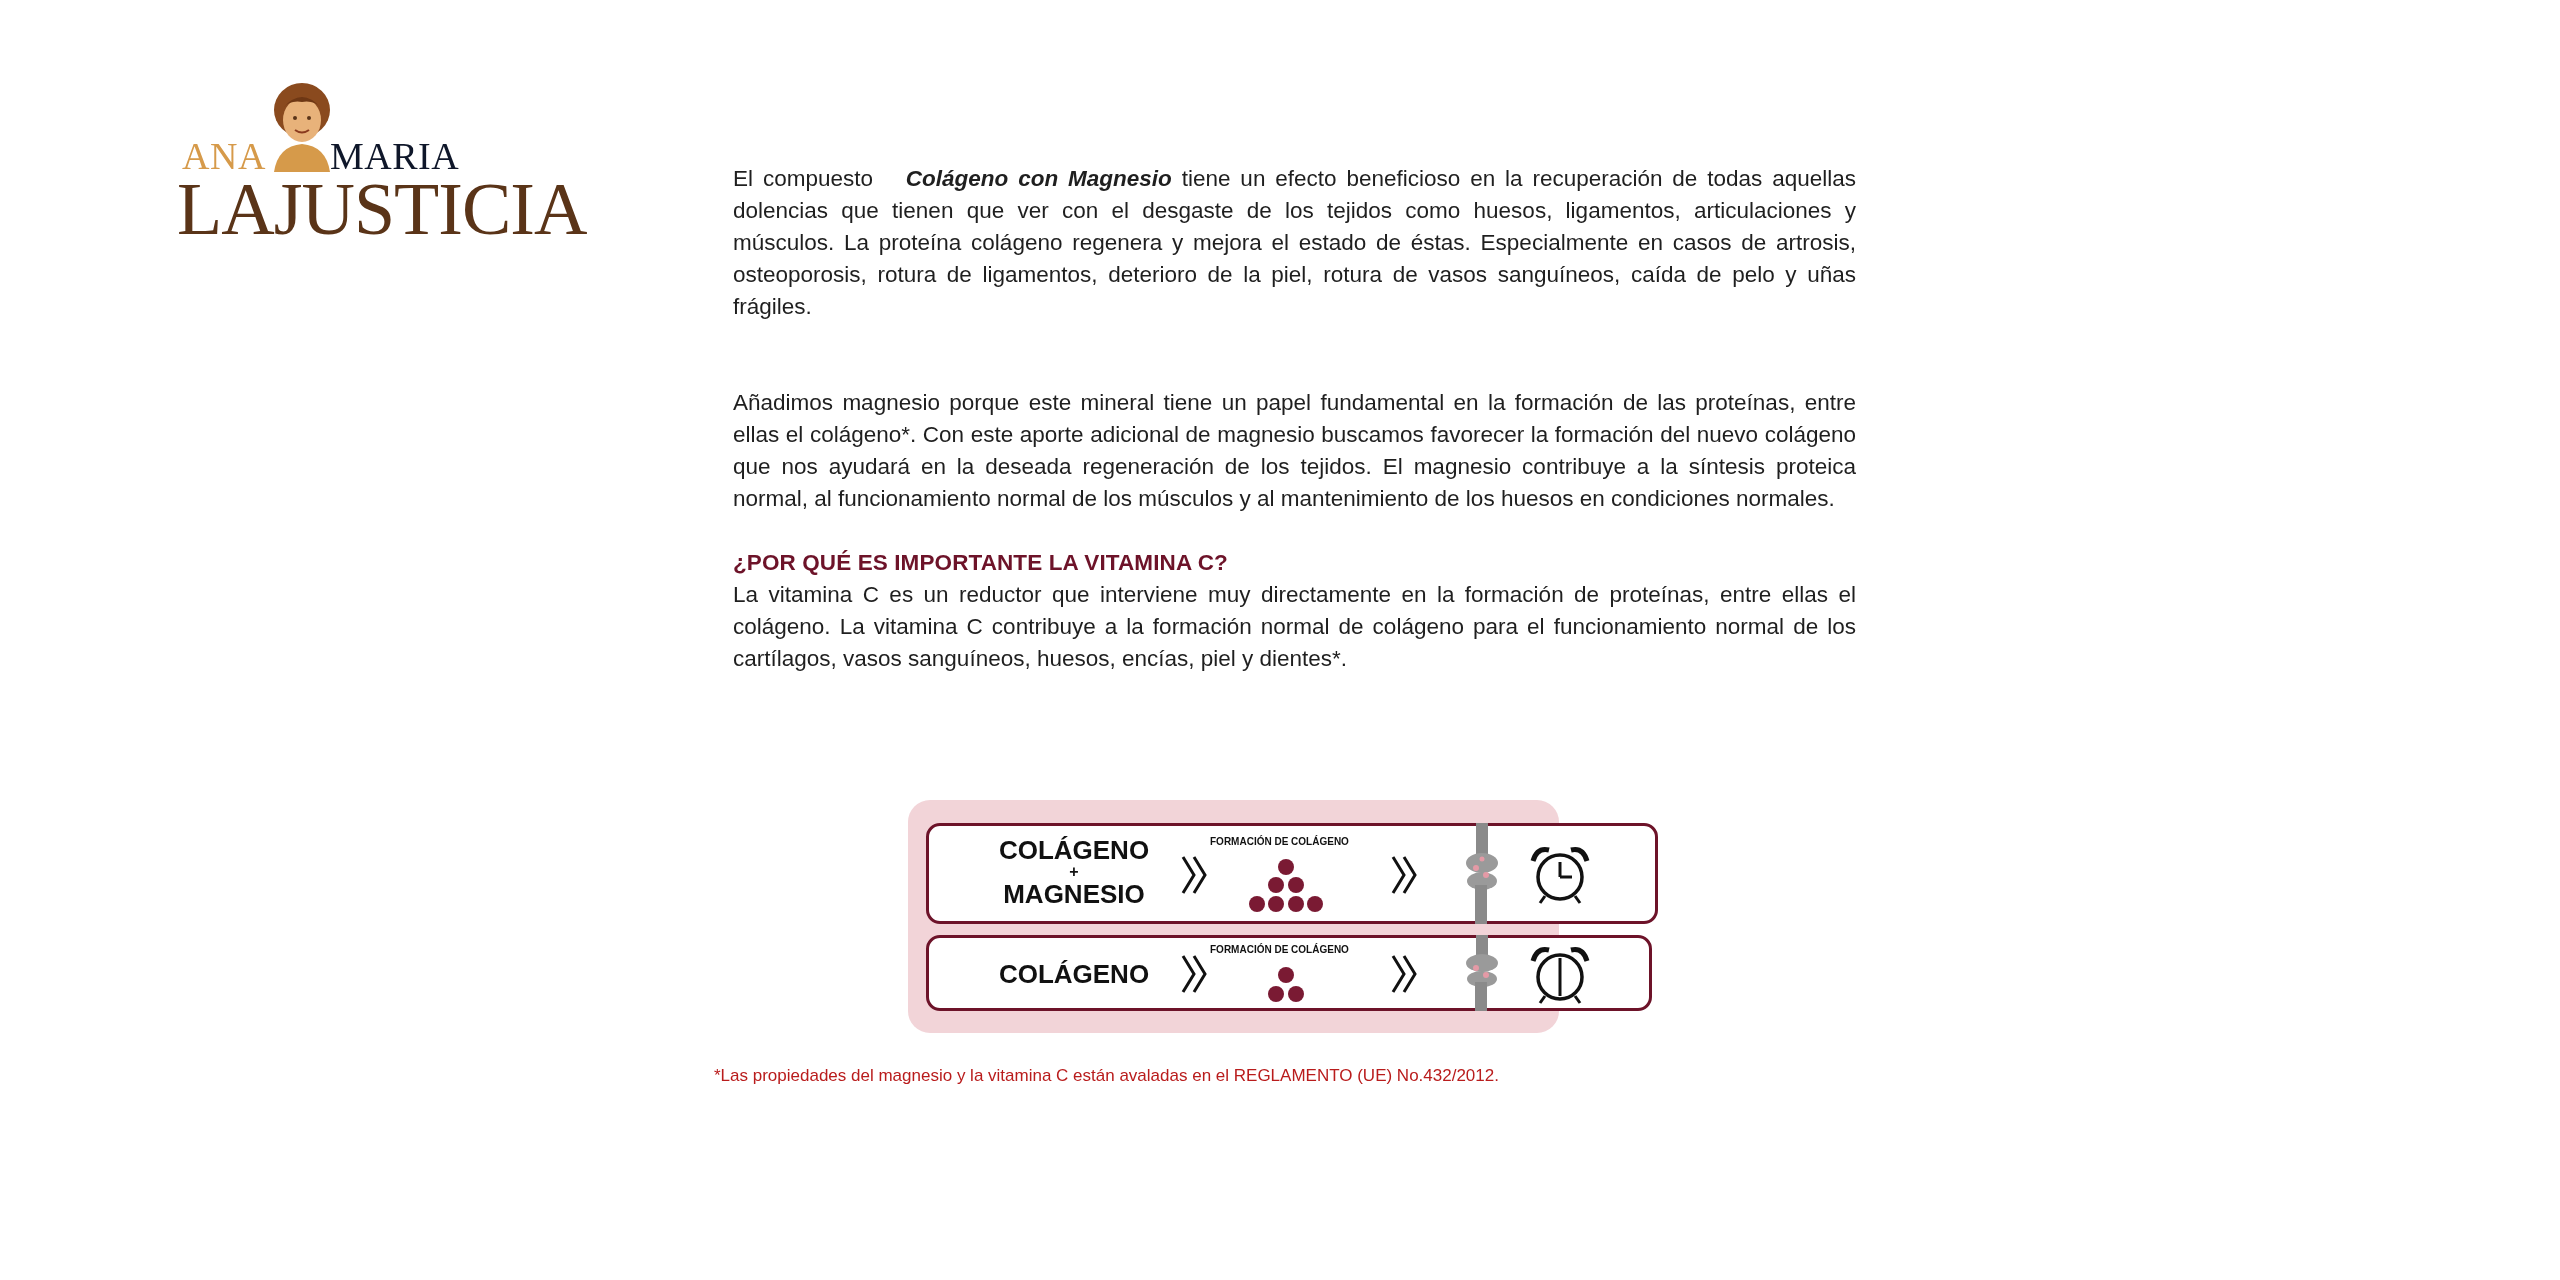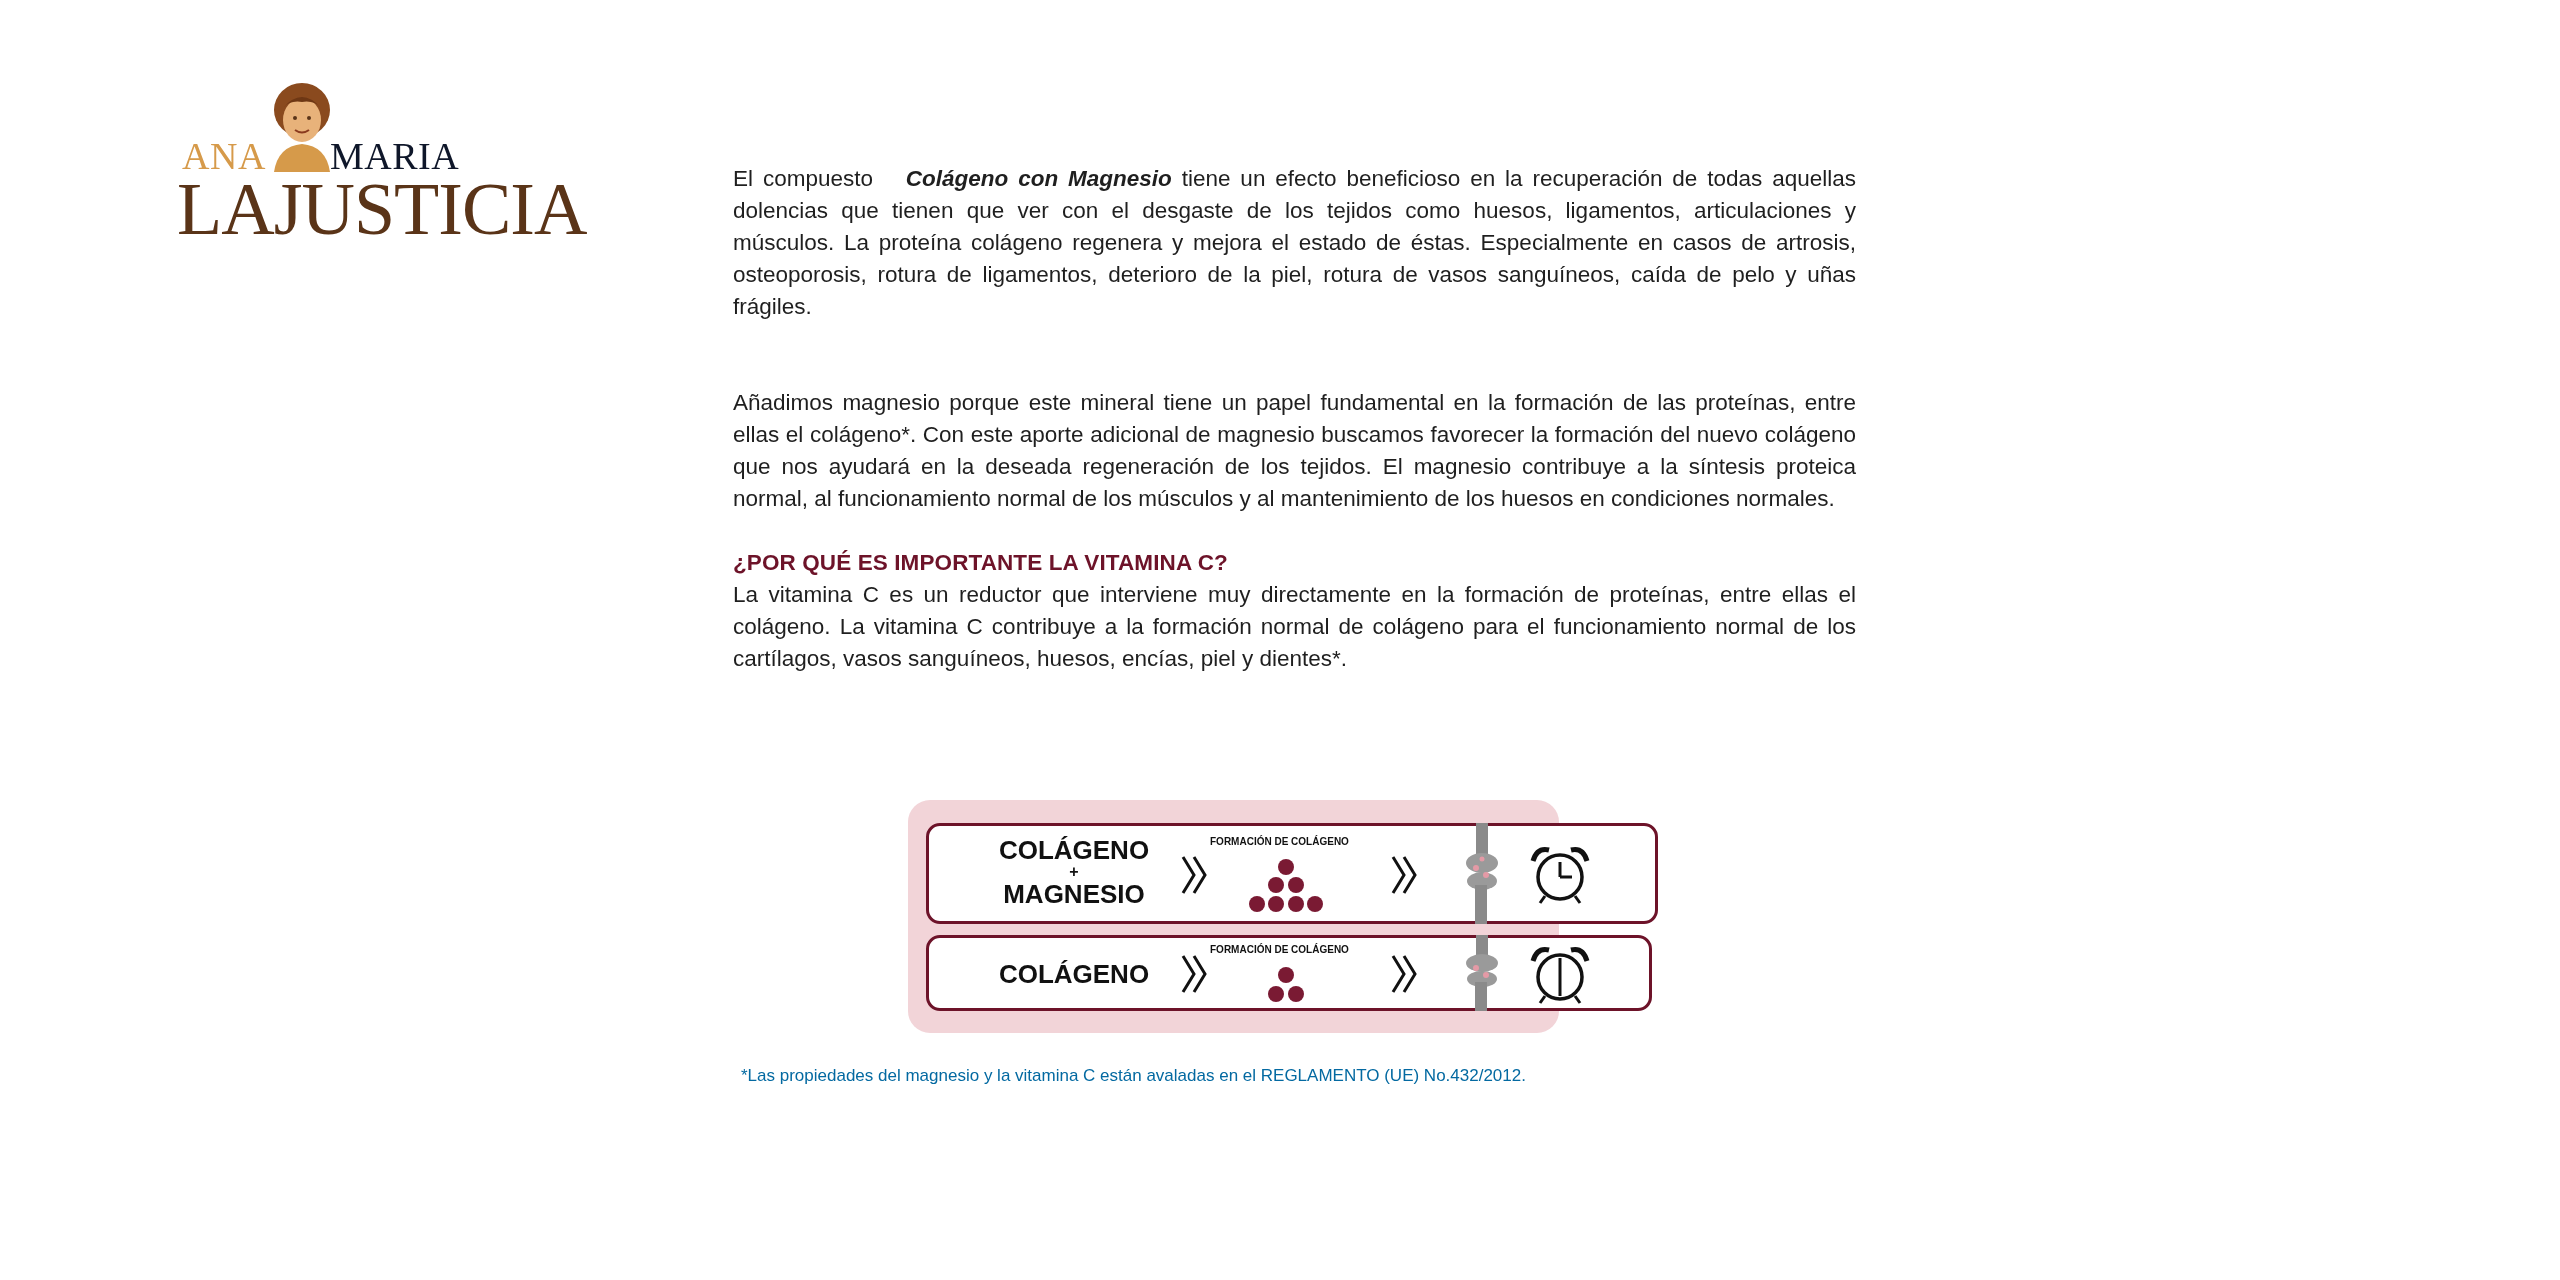--- a/index.html
+++ b/index.html
@@ -26,21 +26,21 @@
     .row2 { top:135px; height:76px; width:726px; }
     .row-label { position:absolute; left:40px; width:210px; text-align:center; font-weight:bold; color:#111; font-size:26px; line-height:28px; }
     .row1 .row-label { top:10px; }
     .row2 .row-label { top:22px; }
     .plus { font-size:16px; line-height:16px; display:block; }
     .chev { position:absolute; }
     .form-label { position:absolute; font-weight:bold; font-size:10px; color:#111; white-space:nowrap; }
     .dots, .bone, .clock { position:absolute; }
 
     
-    .footnote { position:absolute; left:741px; top:1066px; font-size:17px; color:#0369a1; }
+    .footnote { position:absolute; left:714px; top:1066px; font-size:17px; color:#b91c1c; }
   </style>
 </head>
 <body>
 
 <div class="logo">
   <svg class="logo-face" viewBox="0 0 68 92">
     <ellipse cx="34" cy="30" rx="28" ry="27" fill="#8a4a1e"></ellipse>
     <ellipse cx="34" cy="40" rx="19" ry="22" fill="#e8b27a"></ellipse>
     <path d="M15 28 Q34 6 53 28 Q46 20 34 22 Q22 20 15 28Z" fill="#6e3714"></path>
     <circle cx="27" cy="38" r="2" fill="#5a3418"></circle>

